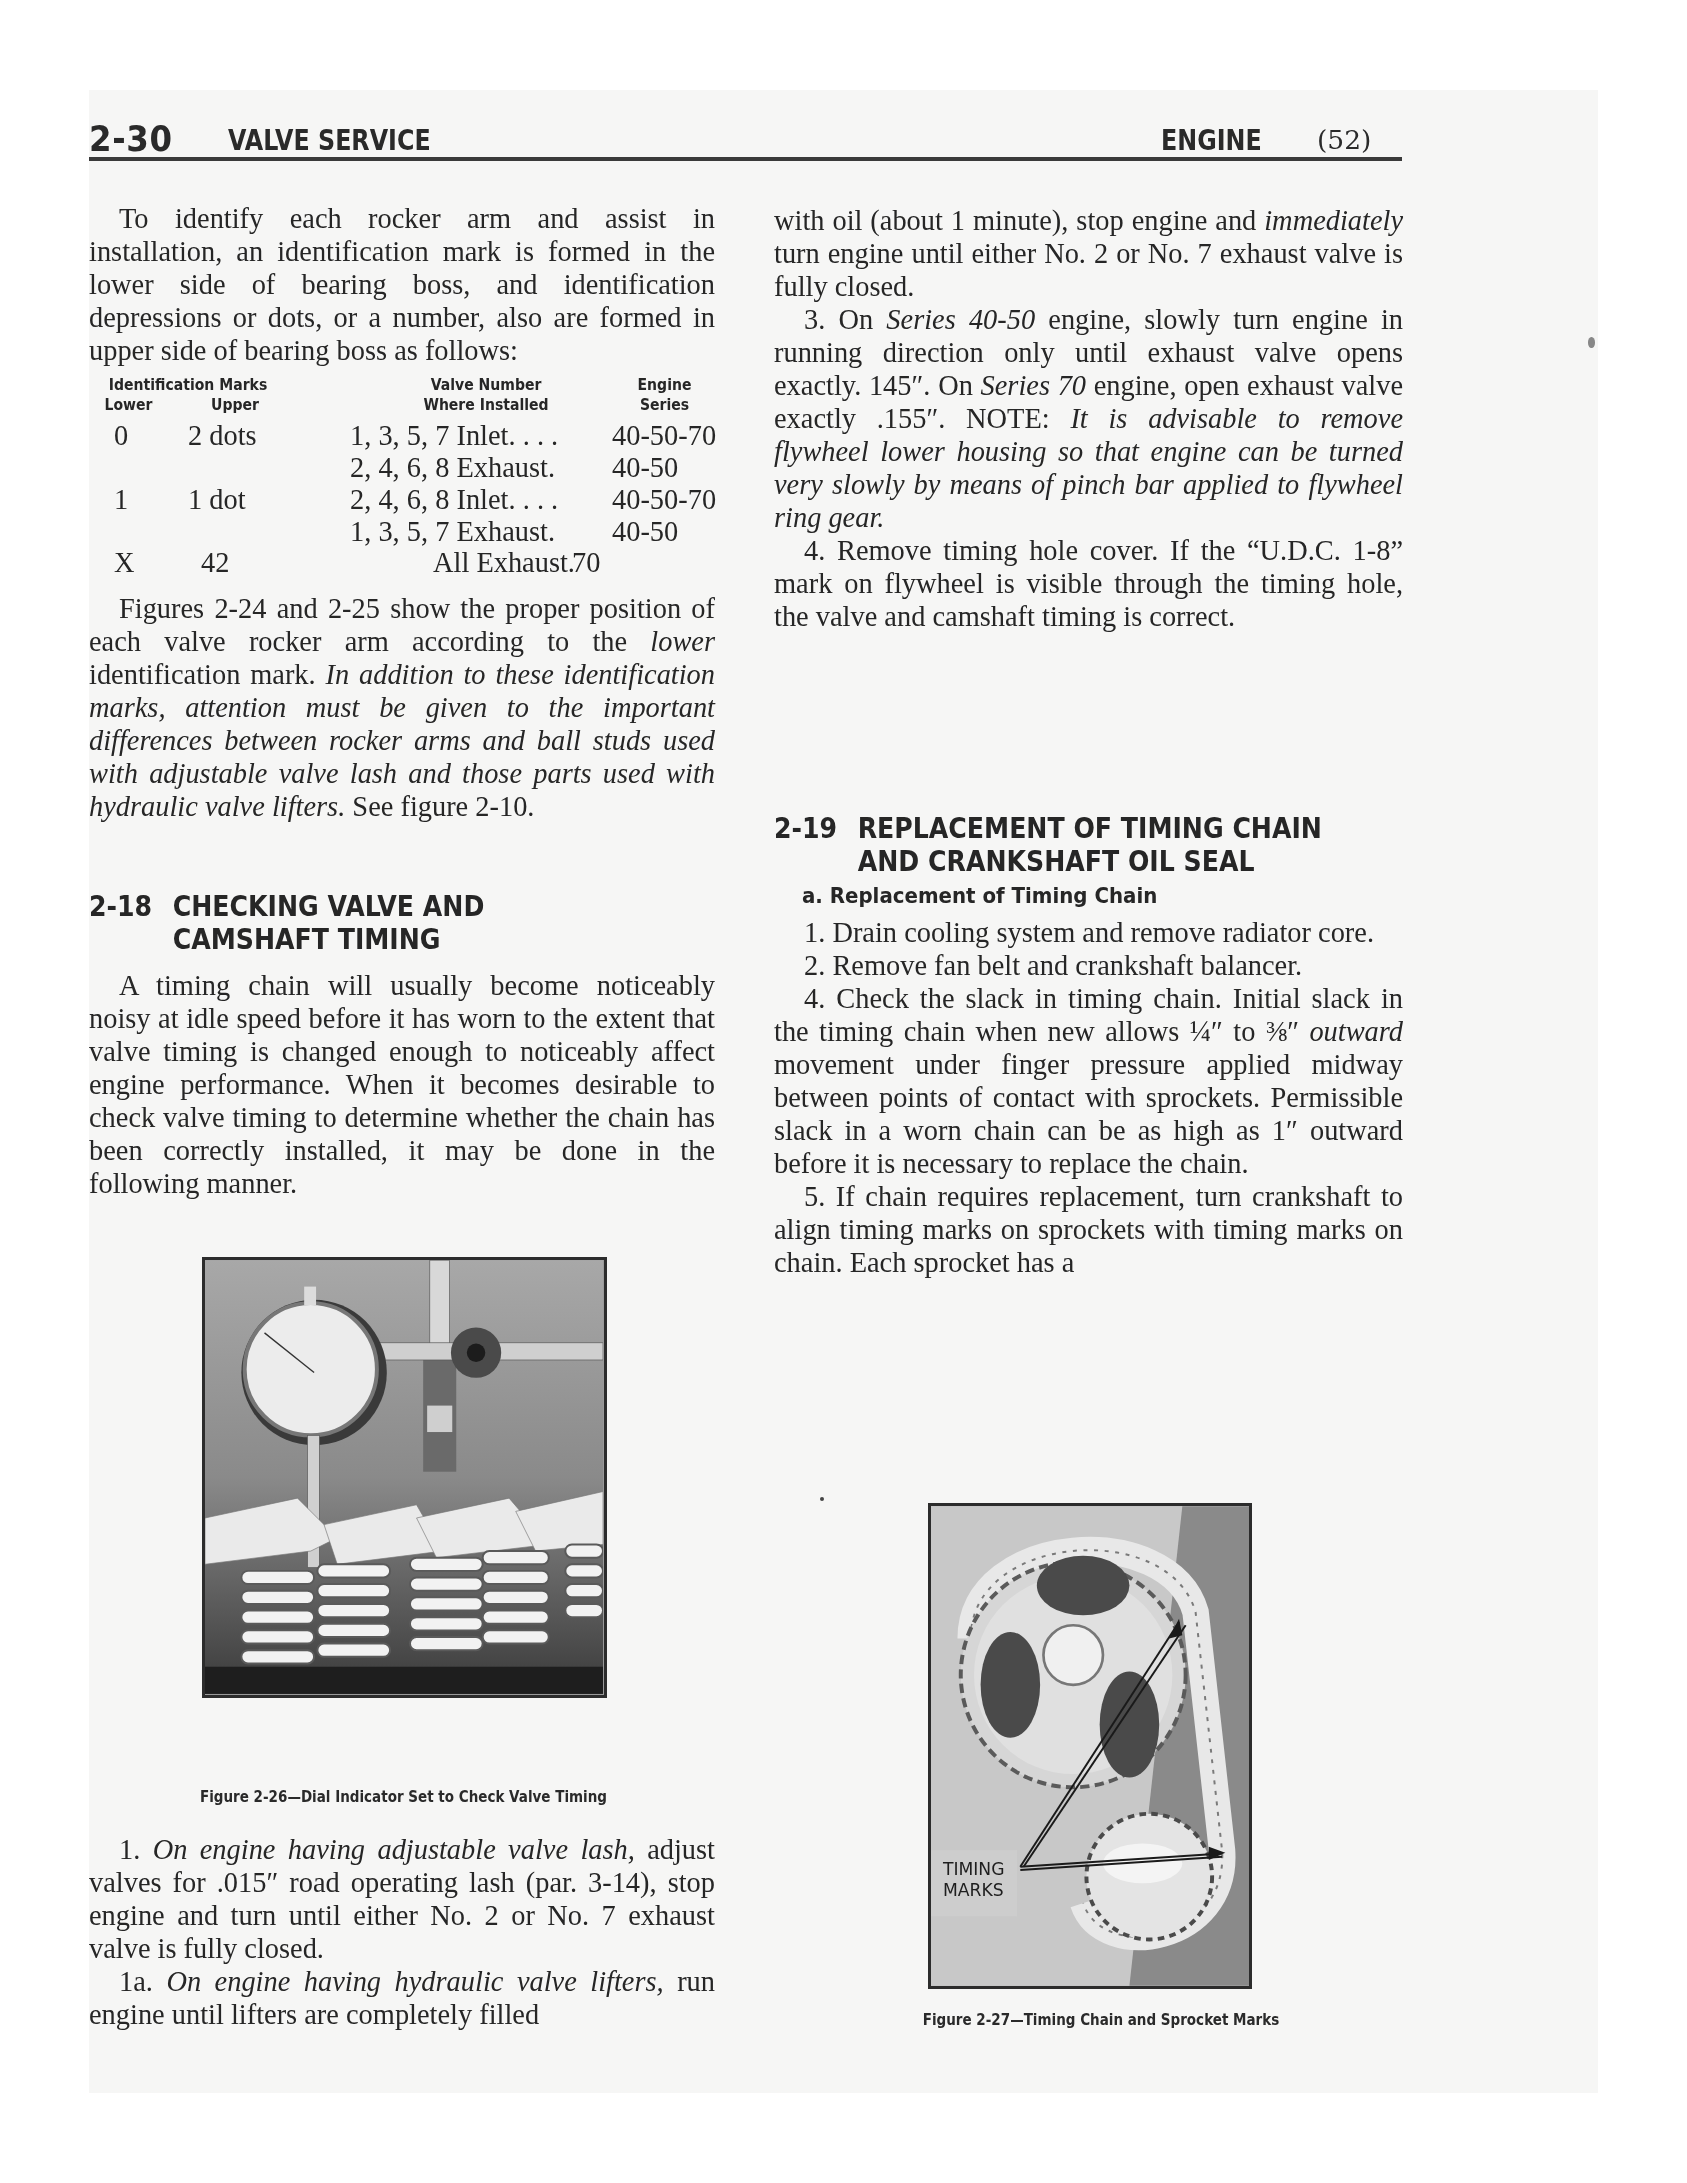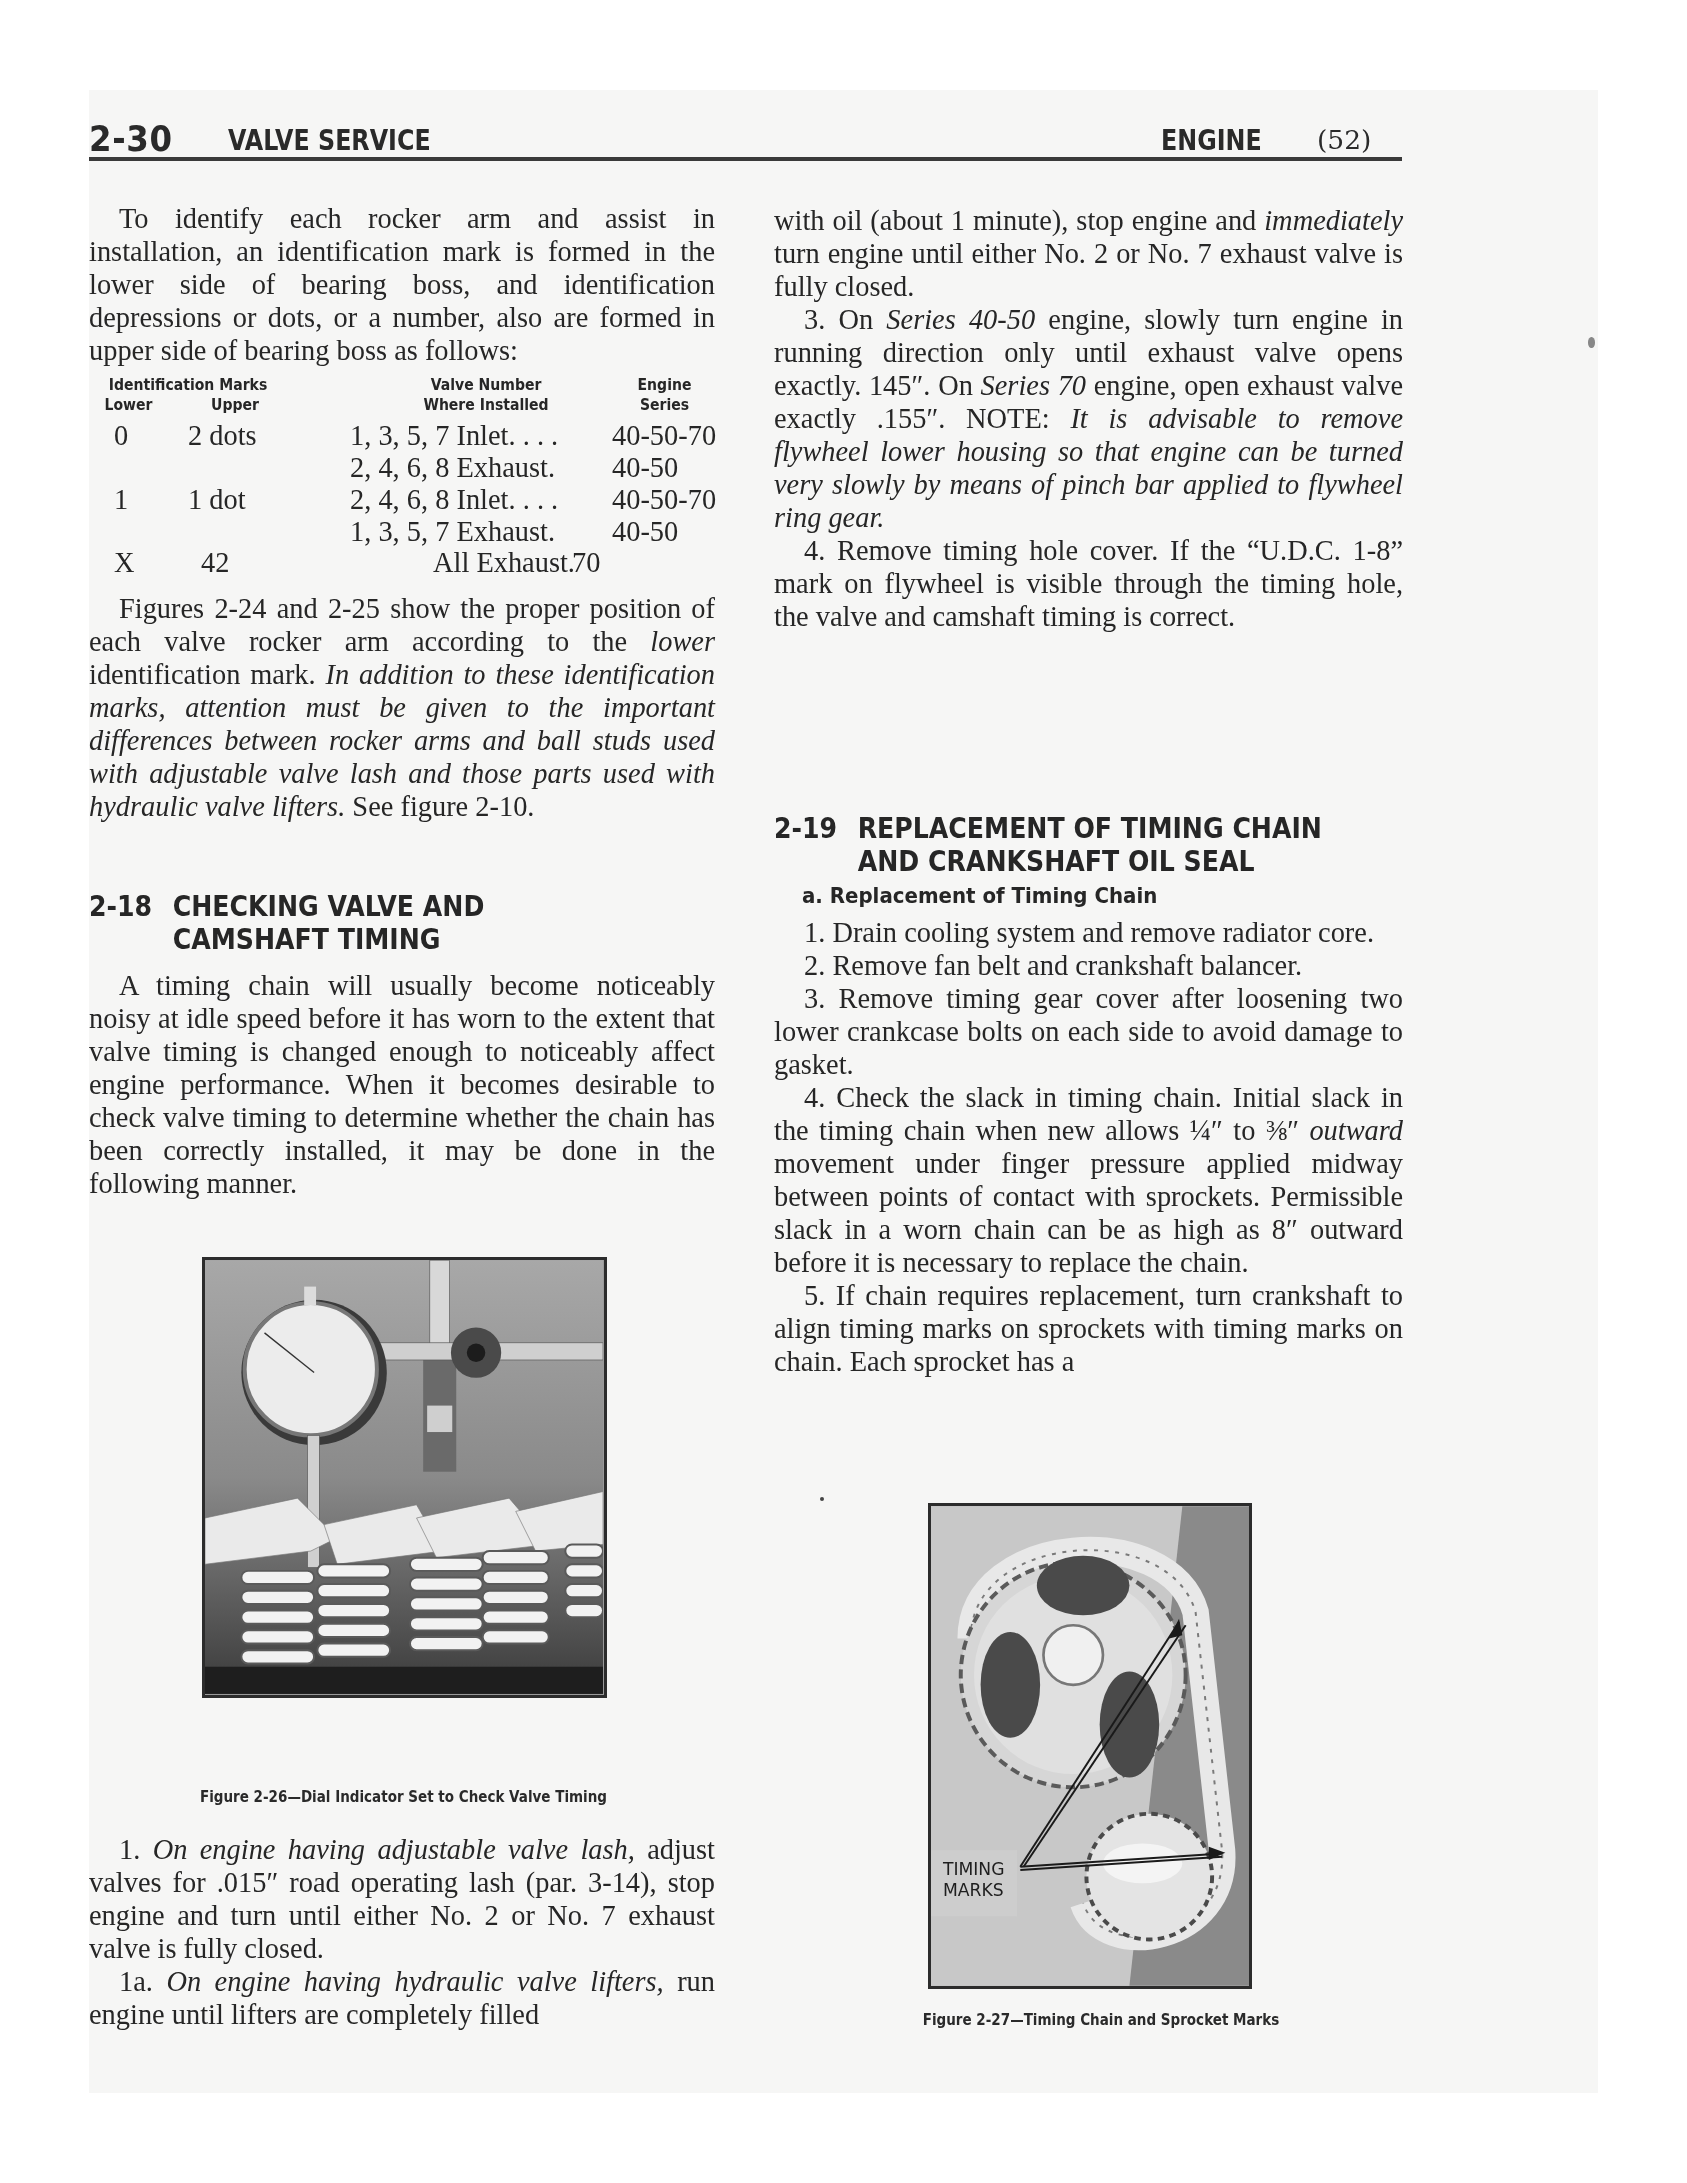--- a/index.html
+++ b/index.html
@@ -179,22 +179,21 @@
 
 <div class="sec-head" style="left:774px; top:812px;">
   <div><span class="num">2-19</span><span>REPLACEMENT OF TIMING CHAIN</span></div>
   <div><span class="num"></span><span>AND CRANKSHAFT OIL SEAL</span></div>
 </div>
 <div class="sub-head" style="left:802px; top:883px;">a. Replacement of Timing Chain</div>
 
 <div class="col right-col" style="top:916px;">
   <p class="indent">1. Drain cooling system and remove radiator core.</p>
   <p class="indent">2. Remove fan belt and crankshaft balancer.</p>
-  <p class="indent">3. Remove timing gear cover after loosening two lower crankcase bolts on each side to avoid damage to gasket.</p>
-  <p class="indent"><span>4. Check the slack in timing chain. Initial slack in the timing chain when new allows ¼″ to ⅜″ </span><i>outward</i><span> movement under finger pressure applied midway between points of contact with sprockets. Permissible slack in a worn chain can be as high as 8″ outward before it is necessary to replace the chain.</span></p>
+  <p class="indent"><span>4. Check the slack in timing chain. Initial slack in the timing chain when new allows ¼″ to ⅜″ </span><i>outward</i><span> movement under finger pressure applied midway between points of contact with sprockets. Permissible slack in a worn chain can be as high as 1″ outward before it is necessary to replace the chain.</span></p>
   <p class="indent">5. If chain requires replacement, turn crankshaft to align timing marks on sprockets with timing marks on chain. Each sprocket has a</p>
 </div>
 
 <div class="fig" style="left:928px; top:1503px; width:324px; height:486px; background:#bdbdbd;">
   <svg width="336" height="480" viewBox="0 0 508 725">
     <rect width="508" height="725" fill="#c8c8c8"></rect>
     <path d="M380 0 L508 0 L508 725 L300 725 Z" fill="#8a8a8a"></path>
 
     <path d="M60 200 C60 40 360 20 400 160 L440 520 C450 660 260 690 230 600" fill="none" stroke="#e8e8e8" stroke-width="40"></path>
     <path d="M60 200 C60 40 360 20 400 160 L440 520 C450 660 260 690 230 600" fill="none" stroke="#7a7a7a" stroke-width="3" stroke-dasharray="6 10"></path>

